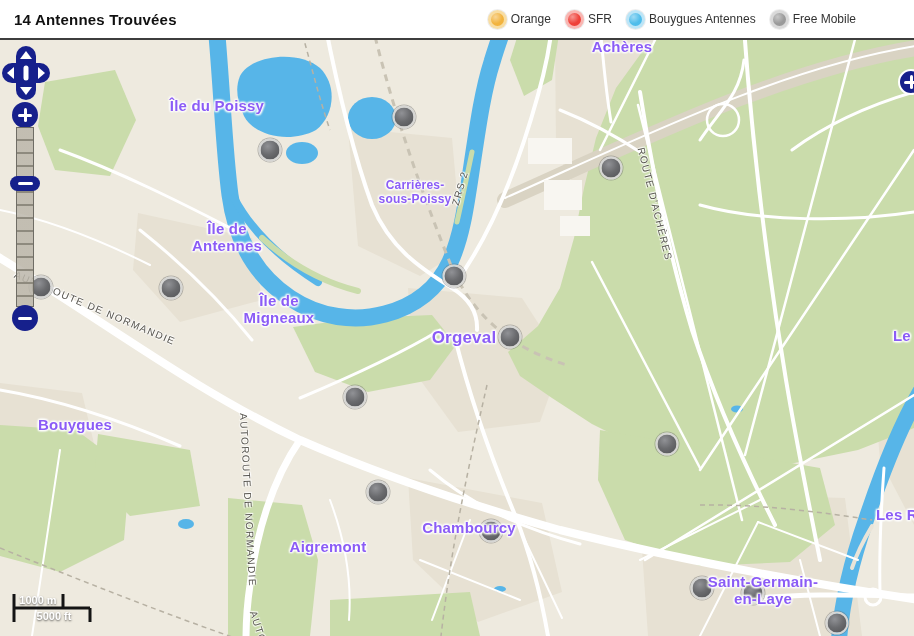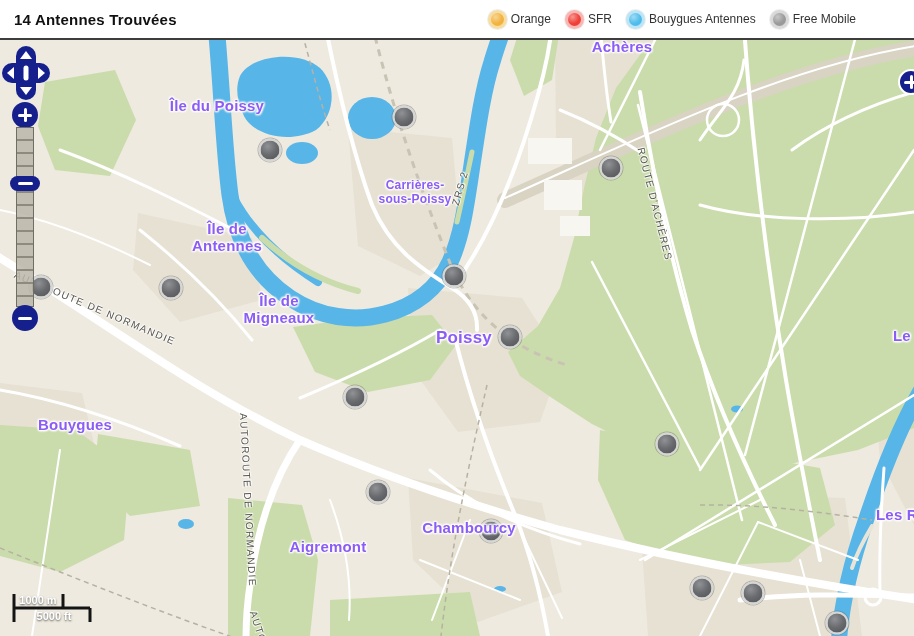--- a/index.html
+++ b/index.html
@@ -218,30 +218,34 @@
         </div>
         <div class="place-label" style="left: 227px; top: 237px; font-size: 15px;">
           <div>Île de</div>
           <div>Antennes</div>
         </div>
         <div class="place-label" style="left: 279px; top: 309px; font-size: 15px;">
           <div>Île de</div>
           <div>Migneaux</div>
         </div>
         <div class="place-label" style="left: 464px; top: 338px; font-size: 17px;">
-          <div>Poissy</div>
+          <div>Orgeval</div>
         </div>
         <div class="place-label" style="left: 38px; top: 425px; font-size: 15px; transform: translate(0px, -50%); text-align: left;">
           <div>Bouygues</div>
         </div>
         <div class="place-label" style="left: 328px; top: 547px; font-size: 15px;">
           <div>Aigremont</div>
         </div>
         <div class="place-label" style="left: 445px; top: 528px; font-size: 15px; margin-left: 24px;">
           <div>Chambourcy</div>
+        </div>
+        <div class="place-label" style="left: 763px; top: 590px; font-size: 15px;">
+          <div>Saint-Germain-</div>
+          <div>en-Laye</div>
         </div>
         <div class="place-label" style="left: 876px; top: 515px; font-size: 15px; transform: translate(0px, -50%); text-align: left;">
           <div>Les Ra</div>
         </div>
         <div class="place-label" style="left: 893px; top: 336px; font-size: 15px; transform: translate(0px, -50%); text-align: left;">
           <div>Le</div>
         </div>
       </div>
 
     <div id="pan-control">

